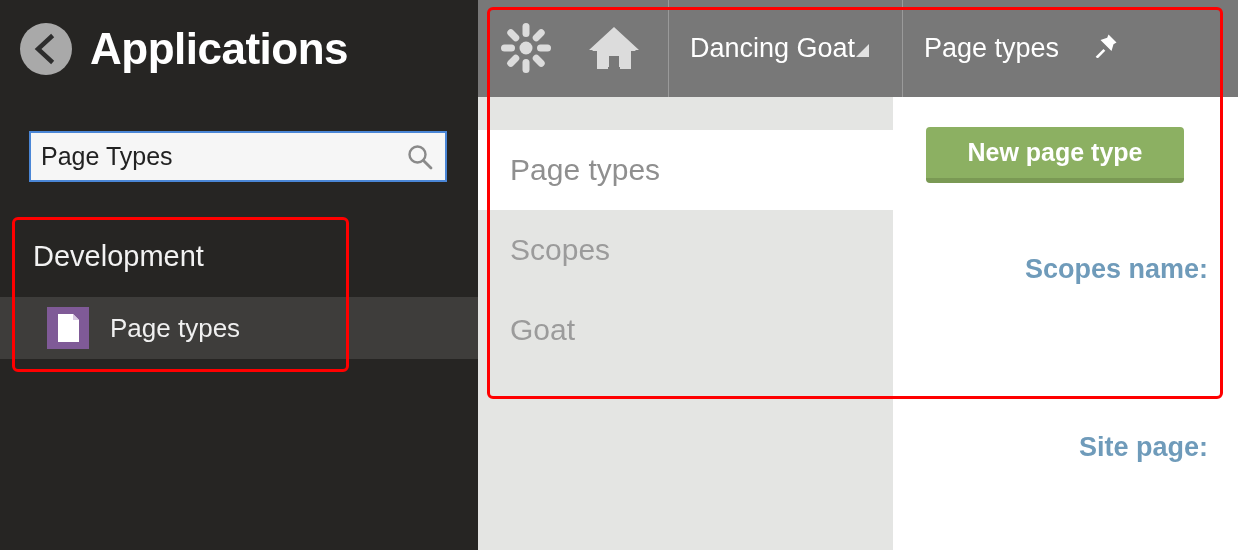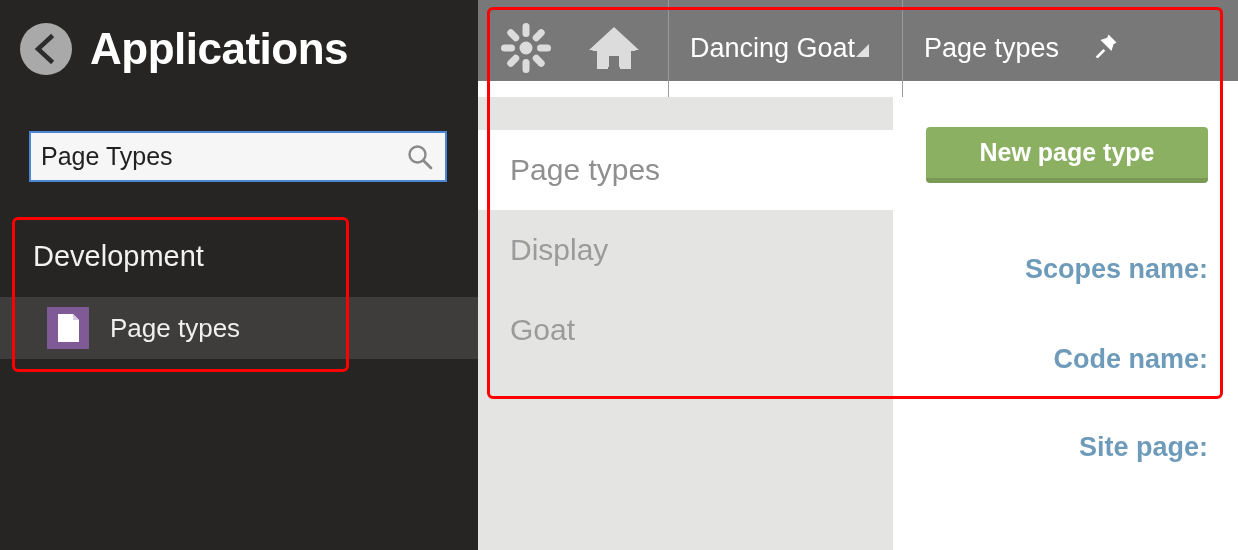--- a/index.html
+++ b/index.html
@@ -103,21 +103,21 @@
   
   #app-area {
     position: absolute;
     left: 478px; top: 0;
     width: 760px; height: 550px;
     background: #ffffff;
   }
   #top-nav {
     position: absolute;
     left: 0; top: 0;
-    width: 760px; height: 81px;
+    width: 760px; height: 97px;
     background: #787878;
   }
   .nav-sep {
     position: absolute;
     top: 0;
     width: 1px; height: 97px;
     background: #9a9a9a;
   }
   #nav-sep-1 { left: 190px; }
   #nav-sep-2 { left: 424px; }
@@ -198,21 +198,21 @@
   
   #content-panel {
     position: absolute;
     left: 415px; top: 97px;
     width: 345px; height: 453px;
     background: #ffffff;
   }
   #new-page-type-button {
     position: absolute;
     left: 33px; top: 30px;
-    width: 282px; height: 56px;
+    width: 258px; height: 56px;
     background: #8cb062;
     border: none;
     border-bottom: 5px solid #7a9954;
     border-radius: 4px;
     color: #ffffff;
     font-family: "Liberation Sans", sans-serif;
     font-size: 25px;
     font-weight: bold;
     cursor: pointer;
     padding: 8px;
@@ -321,32 +321,31 @@
           </g>
         </svg>
       </div>
     </div>
 
     <div id="menu-panel">
       <div class="menu-item" id="menu-item-0">
         <span class="menu-label">Page types</span>
       </div>
       <div class="menu-item" id="menu-item-1">
-        <span class="menu-label">Display</span>
+        <span class="menu-label">Scopes</span>
       </div>
       <div class="menu-item" id="menu-item-2">
         <span class="menu-label">Goat</span>
       </div>
     </div>
 
     <div id="content-panel">
       <button id="new-page-type-button">New page type</button>
 
       <div class="field-label" id="label-display-name">Scopes name:</div>
-      <div class="field-label" id="label-code-name">Code name:</div>
       <div class="field-label" id="label-site-name">Site page:</div>
     </div>
   </div>
 
   <div class="annot" id="annot-sidebar"></div>
   <div class="annot" id="annot-app"></div>
 
 </div>
 
 </body></html>

